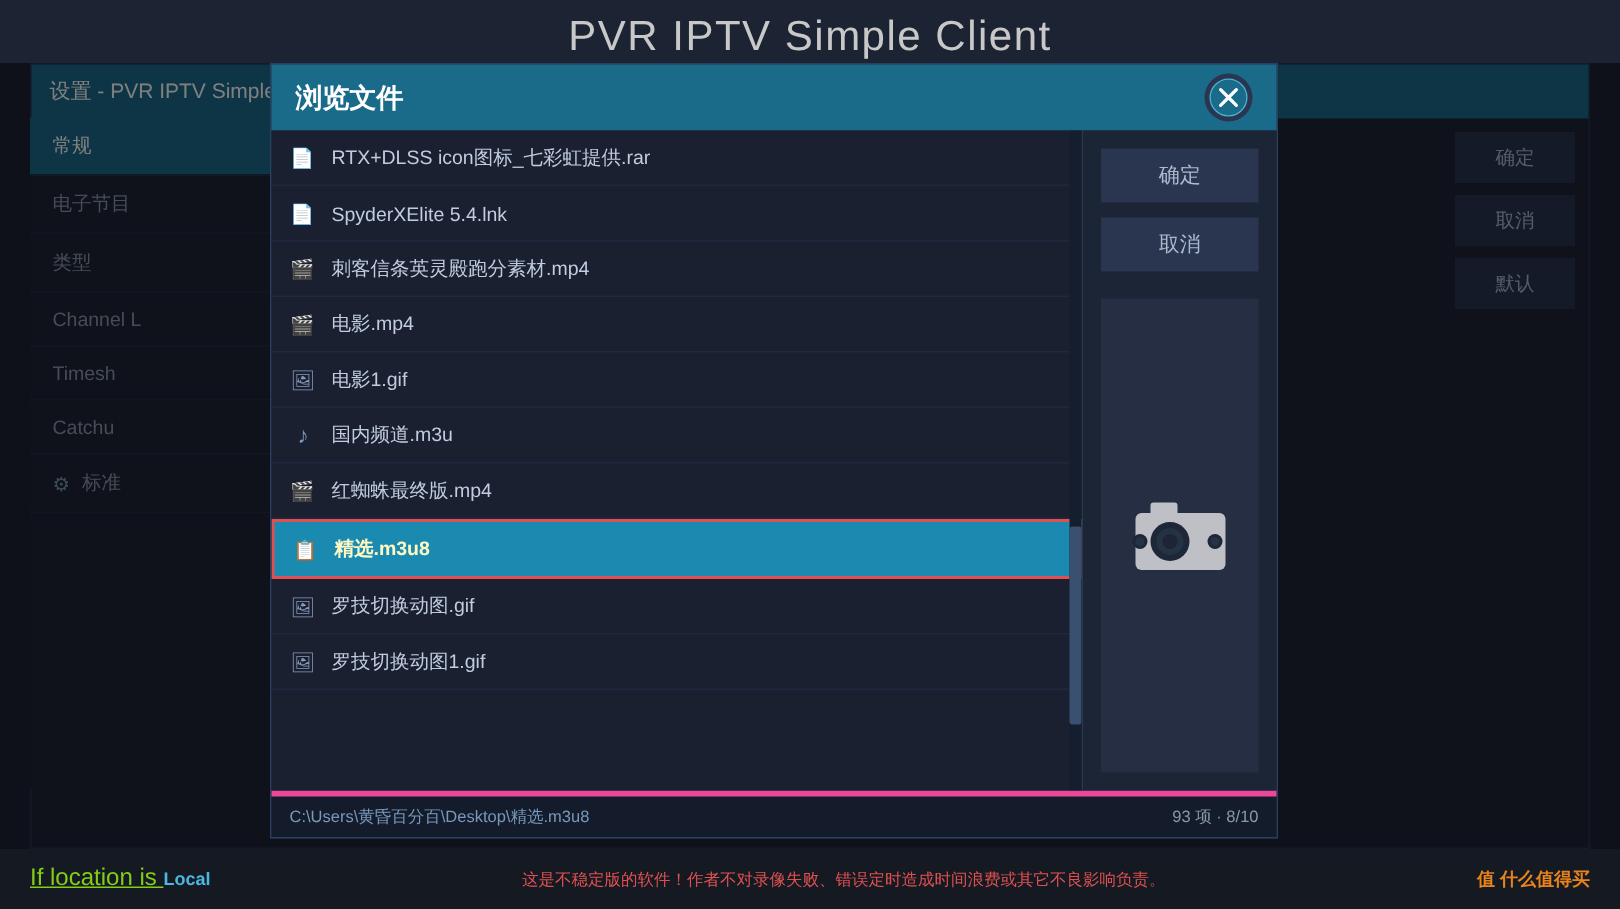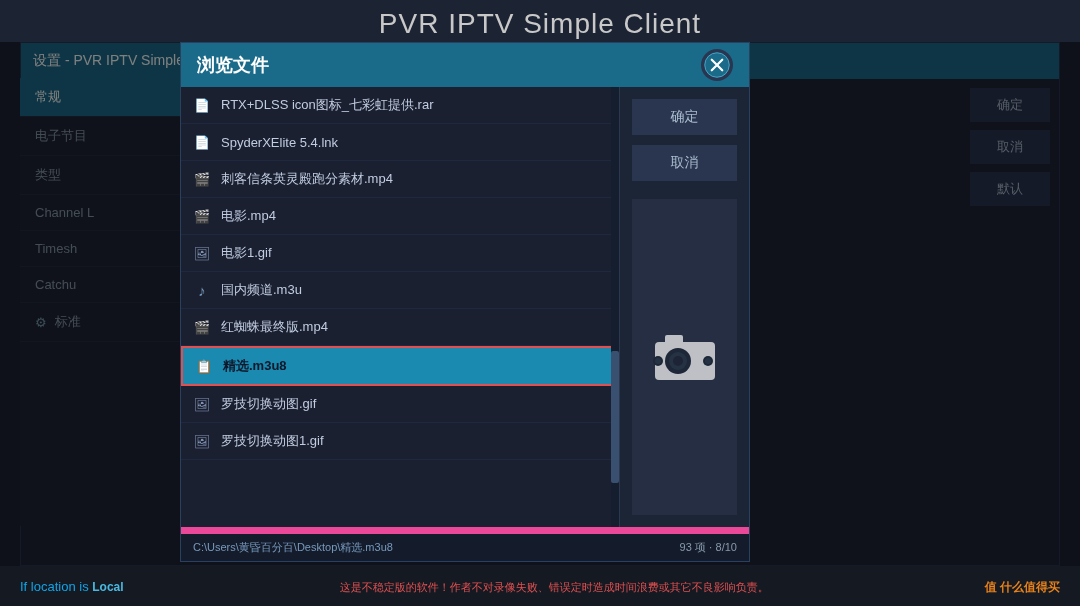--- a/index.html
+++ b/index.html
@@ -137,21 +137,21 @@
       background: rgba(0,0,0,0.5);
       display: flex;
       align-items: flex-start;
       justify-content: flex-start;
       padding-left: 180px;
       padding-top: 0;
     }
 
     .dialog {
       background: #1e2535;
-      width: 570px;
+      width: 672px;
       border: 1px solid #2a4060;
       position: relative;
       margin-top: 0;
     }
 
     .dialog-header {
       background: #1a6b8a;
       height: 44px;
       display: flex;
       align-items: center;
@@ -275,21 +275,21 @@
 
     
     .dialog-footer {
       background: #141c2c;
       padding: 6px 12px;
       color: #6688aa;
       font-size: 11px;
       display: flex;
       justify-content: space-between;
       align-items: center;
-      border-top: 7px solid #ec4899;
+      border-top: 4px solid #ec4899;
     }
 
     .path-text {
       color: #7799bb;
       font-size: 11px;
     }
 
     .count-text {
       color: #8899aa;
       font-size: 11px;
@@ -393,21 +393,21 @@
         <div class="file-item">
           <span class="file-icon music"></span>
           <span>国内频道.m3u</span>
         </div>
         <div class="file-item">
           <span class="file-icon video"></span>
           <span>红蜘蛛最终版.mp4</span>
         </div>
         <div class="file-item selected">
           <span class="file-icon m3u8"></span>
-          <span style="color:#0f172a;font-weight:bold;">精选.m3u8</span>
+          <span style="color:#fef9c3;font-weight:bold;">精选.m3u8</span>
         </div>
         <div class="file-item">
           <span class="file-icon image"></span>
           <span>罗技切换动图.gif</span>
         </div>
         <div class="file-item">
           <span class="file-icon image"></span>
           <span>罗技切换动图1.gif</span>
         </div>
 
@@ -448,21 +448,21 @@
 
     <div class="dialog-footer">
       <span class="path-text">C:\Users\黄昏百分百\Desktop\精选.m3u8</span>
       <span class="count-text">93 项 · 8/10</span>
     </div>
   </div>
 </div>
 
 <div class="status-bar">
   <div>
-    <span style="color:#0ea5e9;font-size:13px;">If location is </span><span class="local" style="color:#4ab8e0;font-size:12px;font-weight:bold;">Local</span>
+    <span style="color:#84cc16;font-size:16px;text-decoration:underline;">If location is </span><span class="local" style="color:#4ab8e0;font-size:12px;font-weight:bold;">Local</span>
   </div>
   <div>
     <span class="status-bottom-text" style="color:#e05050;font-size:11px;">这是不稳定版的软件！作者不对录像失败、错误定时造成时间浪费或其它不良影响负责。</span>
   </div>
   <div>
     <span class="status-logo" style="color:#e8821a;font-size:12px;font-weight:bold;">值 什么值得买</span>
   </div>
 </div>
 
 </body></html>

